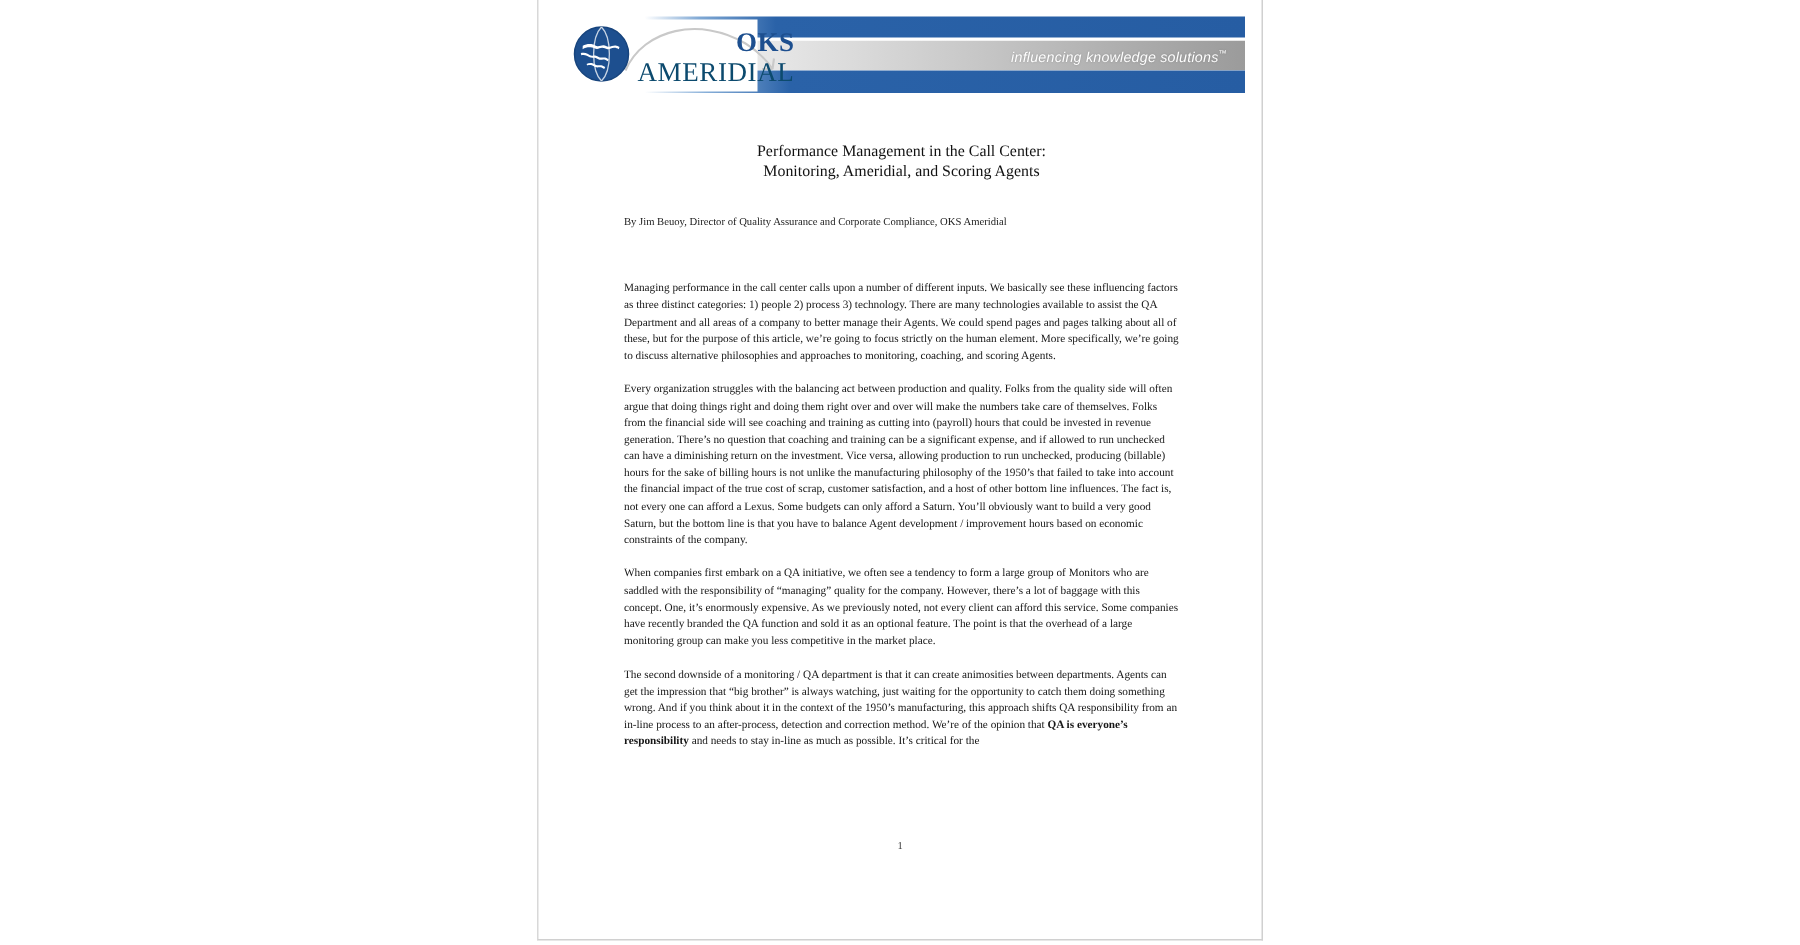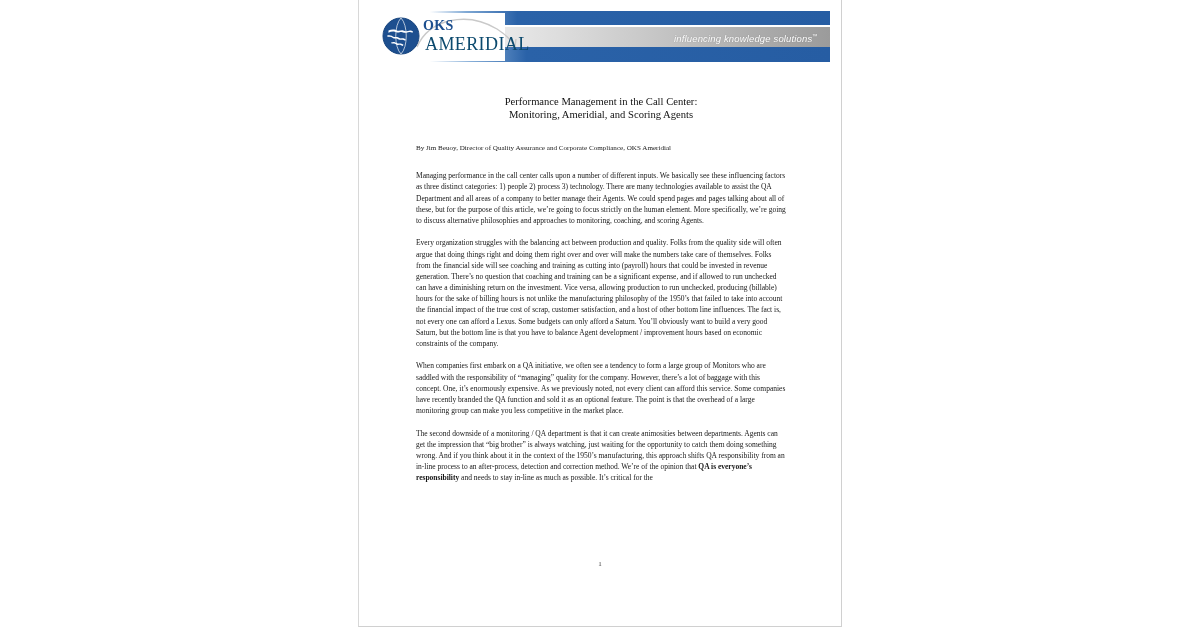--- a/index.html
+++ b/index.html
@@ -110,24 +110,25 @@
   #logo-text {
     position: absolute;
     left: 53px;
     top: 6px;
     line-height: 1;
     color: #1d4f8f;
   }
   #logo-oks {
     font-family: "Liberation Serif", serif;
     font-weight: bold;
-    font-size: 14px;
+    font-size: 18px;
     letter-spacing: 0.3px;
     color: #1d4f8f;
     display: block;
+    text-align: right;
   }
   #logo-ameridial {
     font-family: "Liberation Serif", serif;
     font-size: 18px;
     letter-spacing: 0.4px;
     color: #0c4a6e;
     display: block;
     margin-top: 2px;
     margin-left: 2px;
   }
@@ -165,21 +166,21 @@
     margin: 22px 0 0 0;
   }
   .para {
     font-family: "Liberation Serif", serif;
     font-size: 7.5px;
     line-height: 11.18px;
     color: #161616;
     margin: 0;
     text-align: left;
   }
-  .para.first { margin-top: 17px; }
+  .para.first { margin-top: 33px; }
   .para.gap { margin-top: 11.2px; }
   .para b { font-weight: bold; }
 
   #page-number {
     position: absolute;
     left: 0;
     top: 560px;
     width: 100%;
     text-align: center;
     font-family: "Liberation Serif", serif;

